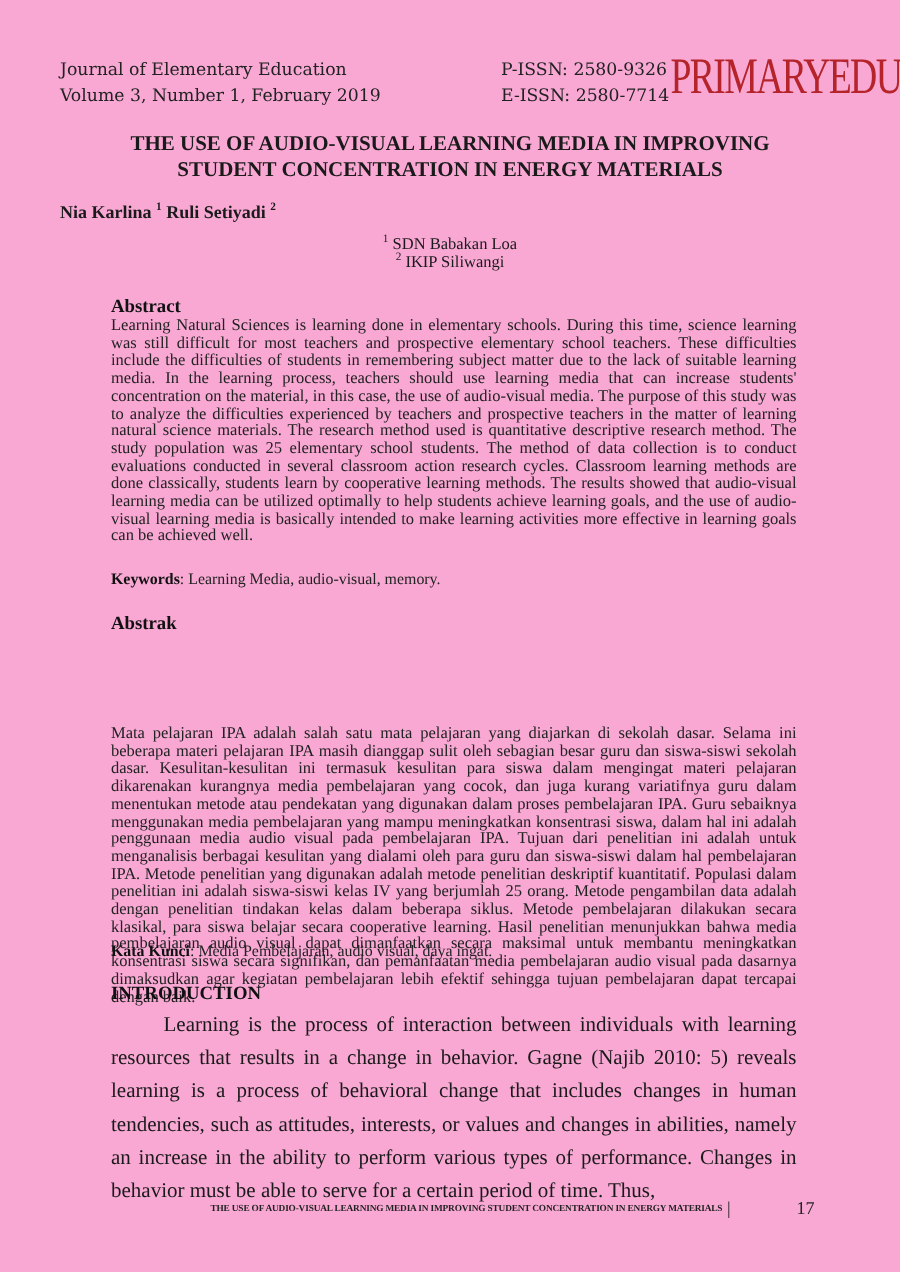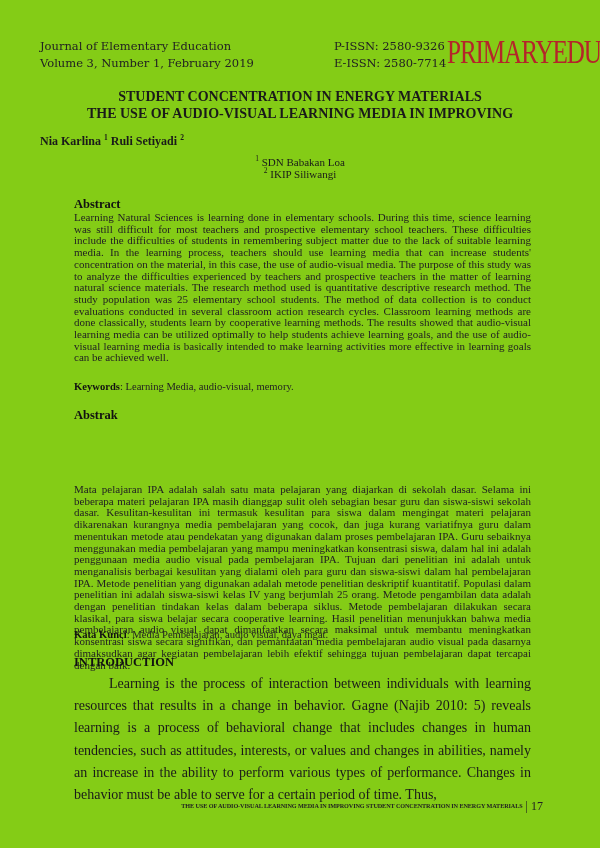--- a/index.html
+++ b/index.html
@@ -1,17 +1,17 @@
 <!DOCTYPE html>
 <html><head>
   <meta charset="utf-8">
   <style>
     html, body { margin: 0; padding: 0; background: #ffffff; }
     body { width: 600px; height: 848px; position: relative; overflow: hidden; color: #1a1a1a; }
-    .page { position: absolute; left: 0; top: 0; width: 600px; height: 848px; background: #84cc16; }
+    .page { position: absolute; left: 0; top: 0; width: 600px; height: 848px; background: #f9a8d4; }
 
     .hdr-left { position: absolute; left: 40px; top: 38px; font-family: "DejaVu Serif", serif; font-size: 11.5px; line-height: 17px; color: #222; }
     .hdr-issn { position: absolute; left: 334px; top: 38px; font-family: "DejaVu Serif", serif; font-size: 11.5px; line-height: 17px; color: #222; }
     .logo { position: absolute; left: 447px; top: 33px; font-family: "Liberation Serif", serif; font-size: 34px; line-height: 38px; color: #b5242a; letter-spacing: -1.5px; transform: scaleX(0.74); transform-origin: left top; font-weight: normal; }
 
     .title { position: absolute; left: 40px; width: 520px; top: 88px; text-align: center; font-family: "Liberation Serif", serif; font-weight: bold; font-size: 14px; line-height: 17px; color: #1a1a1a; }
 
     .authors { position: absolute; left: 40px; width: 520px; top: 133px; text-align: left; font-family: "Liberation Serif", serif; font-weight: bold; font-size: 12px; }
     .affil { position: absolute; left: 40px; width: 520px; text-align: center; font-family: "Liberation Serif", serif; font-size: 11px; line-height: 13px; }
     .affil1 { top: 152px; }
@@ -30,42 +30,42 @@
     .abstrak-h { top: 408px; }
     .abstrak-p { top: 448px; margin-top: 36px; }
     .katakunci { top: 629px; }
 
     .intro-h { top: 655px; }
     .intro-p { position: absolute; left: 74px; width: 457px; top: 673px; font-family: "Liberation Serif", serif; font-size: 14px; line-height: 22.2px; text-align: justify; color: #1a1a1a; text-indent: 35px; }
 
     .footer { position: absolute; right: 57px; top: 796px; font-family: "Liberation Serif", serif; color: #222; white-space: nowrap; }
     .footer .ft { font-size: 6.2px; font-weight: bold; letter-spacing: -0.1px; vertical-align: 2px; }
     .footer .sep { font-size: 12px; margin: 0 3px; }
-    .footer .pg { font-size: 12px; }
+    .footer .pg { font-size: 12px; margin-left: 41px; }
   </style>
 </head>
 <body>
 
 <div class="page">
 
   <div class="hdr-left">
     <div>Journal of Elementary Education</div>
     <div>Volume 3, Number 1, February 2019</div>
   </div>
 
   <div class="hdr-issn">
     <div>P-ISSN: 2580-9326</div>
     <div>E-ISSN: 2580-7714</div>
   </div>
 
   <div class="logo">PRIMARYEDU</div>
 
   <div class="title">
+    <div>THE USE OF AUDIO-VISUAL LEARNING MEDIA IN IMPROVING</div>
     <div>STUDENT CONCENTRATION IN ENERGY MATERIALS</div>
-    <div>THE USE OF AUDIO-VISUAL LEARNING MEDIA IN IMPROVING</div>
   </div>
 
   <div class="authors">
     <span>Nia Karlina</span>
     <sup>1</sup>
     <span>Ruli Setiyadi</span>
     <sup>2</sup>
   </div>
 
   <div class="affil affil1">

